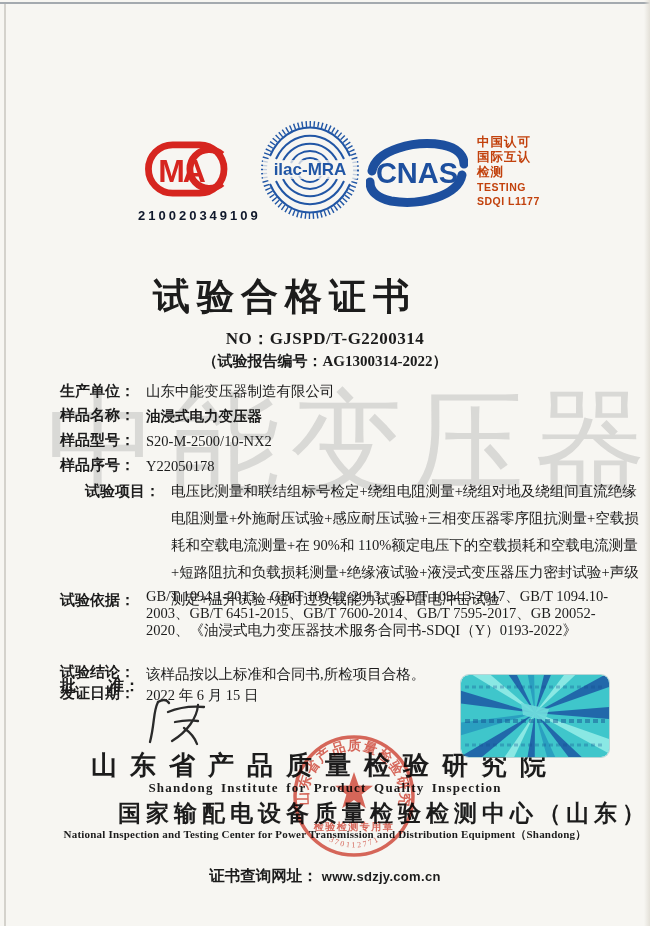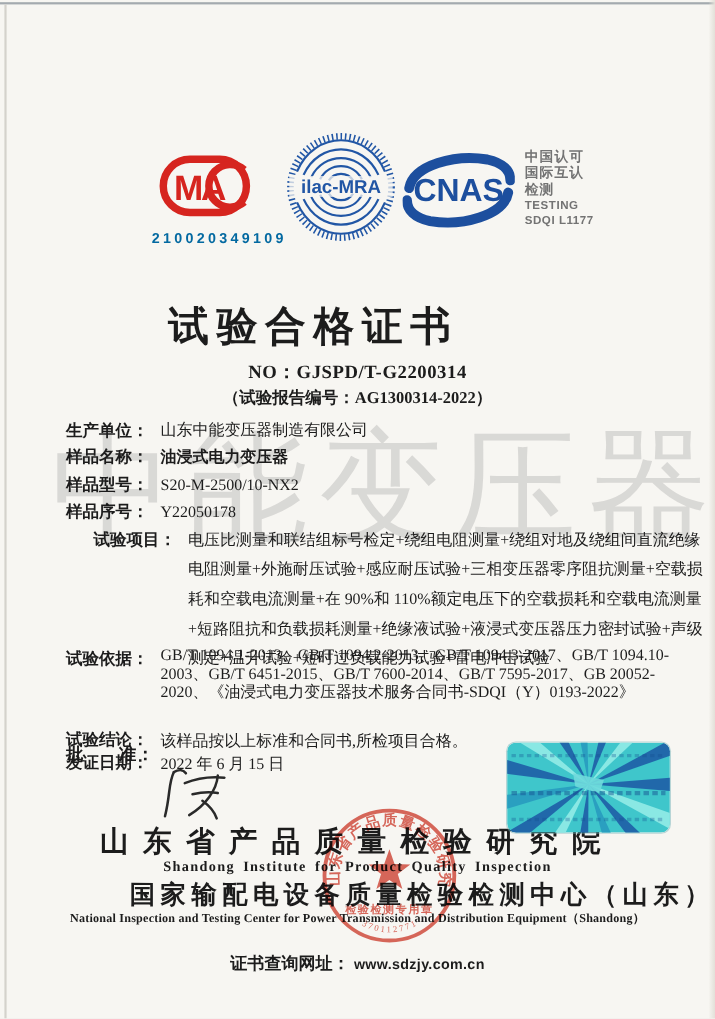--- a/index.html
+++ b/index.html
@@ -21,24 +21,24 @@
 
   .watermark{
     position:absolute;left:46px;top:368px;
     font-size:112px;letter-spacing:10px;white-space:nowrap;
     color:rgba(150,150,150,.30);
     font-weight:400;z-index:1;user-select:none;
   }
 
   .logos{position:absolute;left:0;top:0;width:650px;z-index:2;}
   .cma-block{position:absolute;left:138px;top:138px;width:110px;text-align:center;}
-  .cma-number{margin-top:4px;color:#0369a1;font-weight:bold;font-size:13px;letter-spacing:3px;font-family:"Liberation Sans",sans-serif;}
+  .cma-number{margin-top:4px;color:#0f172a;font-weight:bold;font-size:13px;letter-spacing:3px;font-family:"Liberation Sans",sans-serif;}
   .ilac-block{position:absolute;left:260px;top:120px;}
   .cnas-block{position:absolute;left:366px;top:138px;}
-  .cnas-side{position:absolute;left:477px;top:135px;color:#737373;font-family:"Liberation Sans",sans-serif;font-weight:bold;}
+  .cnas-side{position:absolute;left:477px;top:135px;color:#c2410c;font-family:"Liberation Sans",sans-serif;font-weight:bold;}
   .cnas-side .cn{font-size:12.5px;line-height:15px;letter-spacing:1px;}
   .cnas-side .en{font-size:10.5px;line-height:14px;letter-spacing:.5px;}
 
   .title{
     position:absolute;left:0;top:272px;width:570px;text-align:center;z-index:2;
     font-size:37px;font-weight:bold;letter-spacing:7px;
   }
   .no-line{position:absolute;left:0;top:327px;width:650px;text-align:center;z-index:2;font-size:17px;font-weight:bold;letter-spacing:.5px;}
   .report-line{position:absolute;left:0;top:352px;width:650px;text-align:center;z-index:2;font-size:15px;font-weight:bold;}
 

